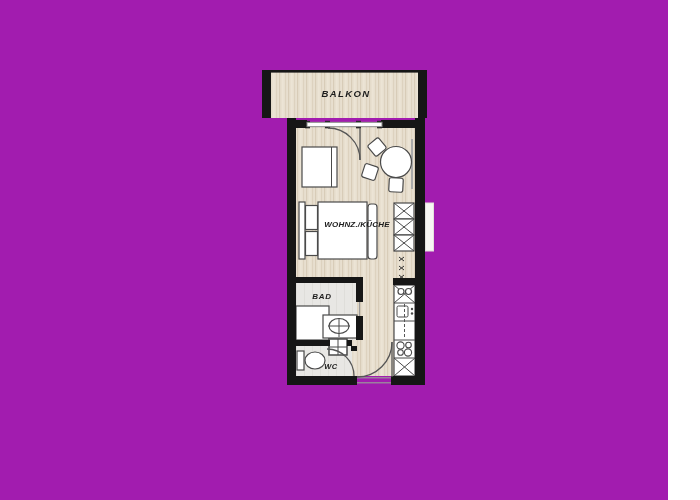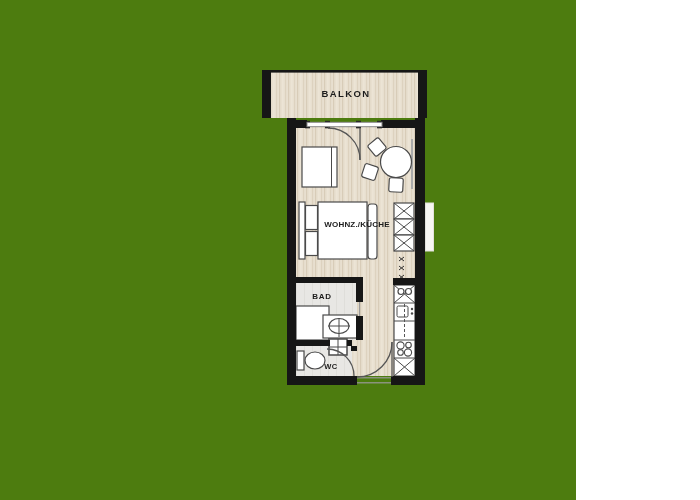--- a/index.html
+++ b/index.html
@@ -1,17 +1,17 @@
 <!DOCTYPE html>
 <html><head>
 <meta charset="utf-8">
 <style>
   html,body{margin:0;padding:0;background:#ffffff;}
-  .canvas{position:relative;width:576px;height:500px;background:#4d7c0f;overflow:hidden;
-          font-family:"Liberation Sans", sans-serif;}
+  .canvas{position:relative;width:668px;height:500px;background:#a21caf;overflow:hidden;
+          font-family:"Liberation Sans", sans-serif;font-style:italic;}
   svg{position:absolute;left:0;top:0;}
   .lbl{font-family:"Liberation Sans", sans-serif;font-weight:700;fill:#1c1c1c;text-anchor:middle;}
   .lbl-balkon{font-size:9.5px;letter-spacing:1.4px;}
   .lbl-wohnz{font-size:8px;letter-spacing:0.2px;}
   .lbl-bad{font-size:8px;letter-spacing:0.8px;}
   .lbl-wc{font-size:7.5px;letter-spacing:0.5px;}
   .furn{fill:#ffffff;stroke:#4a4a4a;stroke-width:1.2;}
   .furnline{stroke:#4a4a4a;stroke-width:1;fill:none;}
   .doorarc{stroke:#555555;stroke-width:1.3;fill:none;}
 </style>

